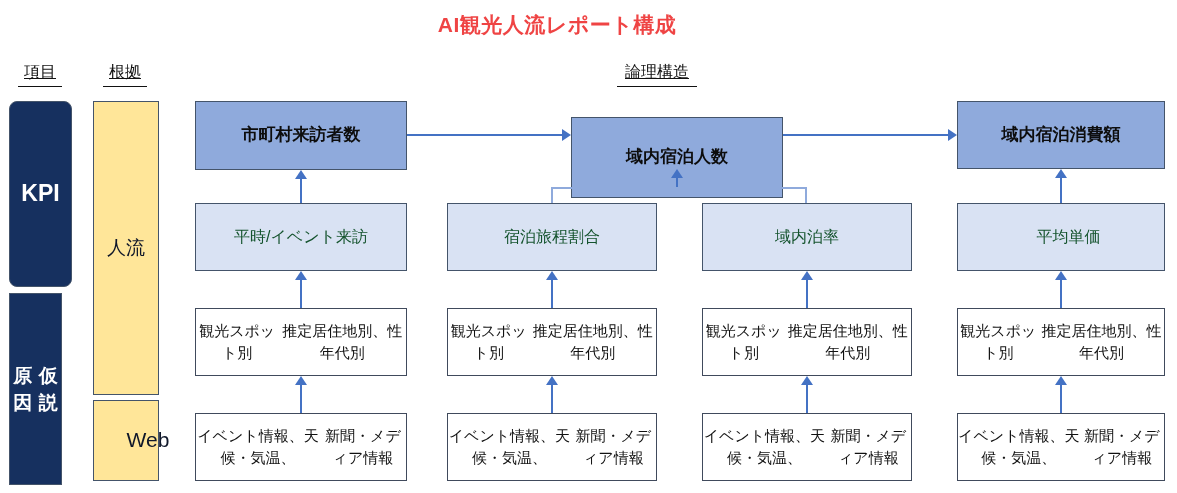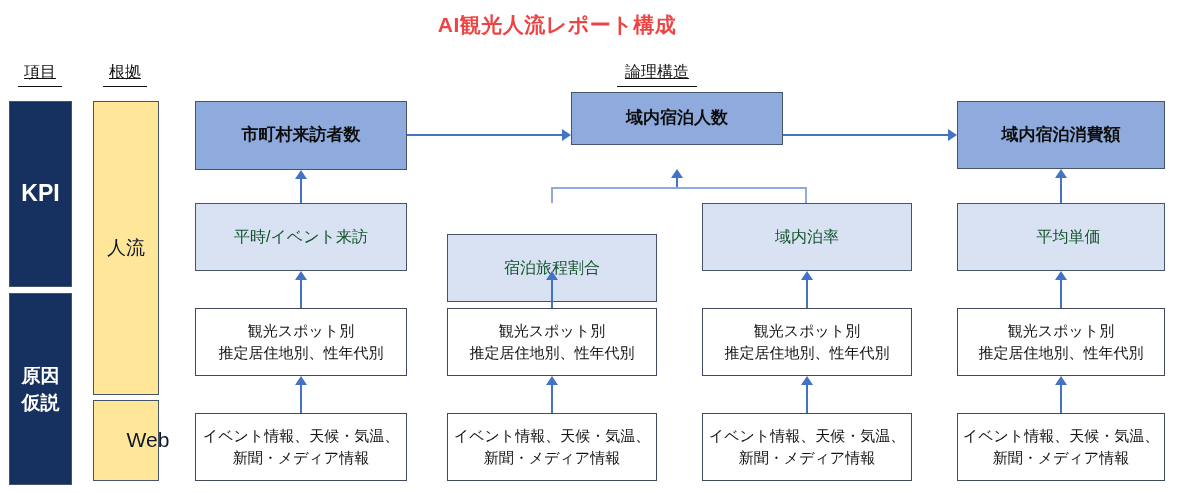--- a/index.html
+++ b/index.html
@@ -18,21 +18,21 @@
   }
   .box{
     display:flex;align-items:center;justify-content:center;
     text-align:center;box-sizing:border-box;line-height:1.45;
   }
   .navy{background:#16305F;border:1px solid #44546A;color:#fff;font-weight:bold;}
   .gold{background:#FFE699;border:1.5px solid #44546A;color:#0f172a;}
   .r1{background:#8FAADC;border:1.5px solid #44546A;font-weight:bold;font-size:17px;color:#0d0d0d;}
   .r2{background:#D9E2F3;border:1.5px solid #44546A;font-size:16px;color:#14532d;}
   .r34{background:#ffffff;border:1.5px solid #404A5C;font-size:15px;color:#111;line-height:22px;}
-  .multiline{flex-direction:column;}
+  .multiline{justify-content:flex-end;}
   
   .va{width:12px;}
   .va .vh{width:0;height:0;border-left:6px solid transparent;border-right:6px solid transparent;
           border-bottom:9px solid #4472C4;margin:0 auto;}
   .va .vs{width:2px;background:#4472C4;margin:0 auto;}
   
   .ha{height:12px;}
   .ha .hs{position:absolute;left:0;top:5px;height:2px;background:#4472C4;}
   .ha .hh{position:absolute;right:0;top:0;width:0;height:0;
           border-top:6px solid transparent;border-bottom:6px solid transparent;
@@ -43,49 +43,49 @@
 <body>
 
 <div id="stage">
 
   <div class="abs title">AI観光人流レポート構成</div>
 
   <div class="abs colhead" style="left:18px;width:44px;">項目</div>
   <div class="abs colhead" style="left:103px;width:44px;">根拠</div>
   <div class="abs colhead" style="left:617px;width:80px;">論理構造</div>
 
-  <div class="abs box navy" style="left:9px;top:101px;width:63px;height:186px;font-size:23px;">
+  <div class="abs box navy" style="left:9px;top:101px;width:63px;height:186px;font-size:23px;border-radius:8px;">
     <span>KPI</span>
   </div>
-  <div class="abs box navy multiline" style="left:9px;top:293px;width:63px;height:192px;font-size:19px;line-height:27px;">
+  <div class="abs box navy multiline" style="left:9px;top:293px;width:53px;height:192px;font-size:19px;line-height:27px;">
     <span>原因</span>
     <span>仮説</span>
   </div>
 
   <div class="abs box gold" style="left:93px;top:101px;width:66px;height:294px;font-size:19px;">
     <span>人流</span>
   </div>
   <div class="abs box gold" style="left:93px;top:400px;width:66px;height:81px;font-size:21px;padding-left:44px;">
     <span>Web</span>
   </div>
 
   <div class="abs box r1" style="left:195px;top:101px;width:212px;height:69px;">
     <span>市町村来訪者数</span>
   </div>
-  <div class="abs box r1" style="left:571px;top:92px;width:212px;height:53px;">
+  <div class="abs box r1" style="left:571px;top:117px;width:212px;height:81px;">
     <span>域内宿泊人数</span>
   </div>
   <div class="abs box r1" style="left:957px;top:101px;width:208px;height:68px;">
     <span>域内宿泊消費額</span>
   </div>
 
   <div class="abs box r2" style="left:195px;top:203px;width:212px;height:68px;">
     <span>平時/イベント来訪</span>
   </div>
-  <div class="abs box r2" style="left:447px;top:203px;width:210px;height:68px;margin-top:31px;">
+  <div class="abs box r2" style="left:447px;top:203px;width:210px;height:68px;">
     <span>宿泊旅程割合</span>
   </div>
   <div class="abs box r2" style="left:702px;top:203px;width:210px;height:68px;">
     <span>域内泊率</span>
   </div>
   <div class="abs box r2" style="left:957px;top:203px;width:208px;height:68px;padding-left:15px;">
     <span>平均単価</span>
   </div>
 
   <div class="abs box r34 multiline" style="left:195px;top:308px;width:212px;height:68px;">

